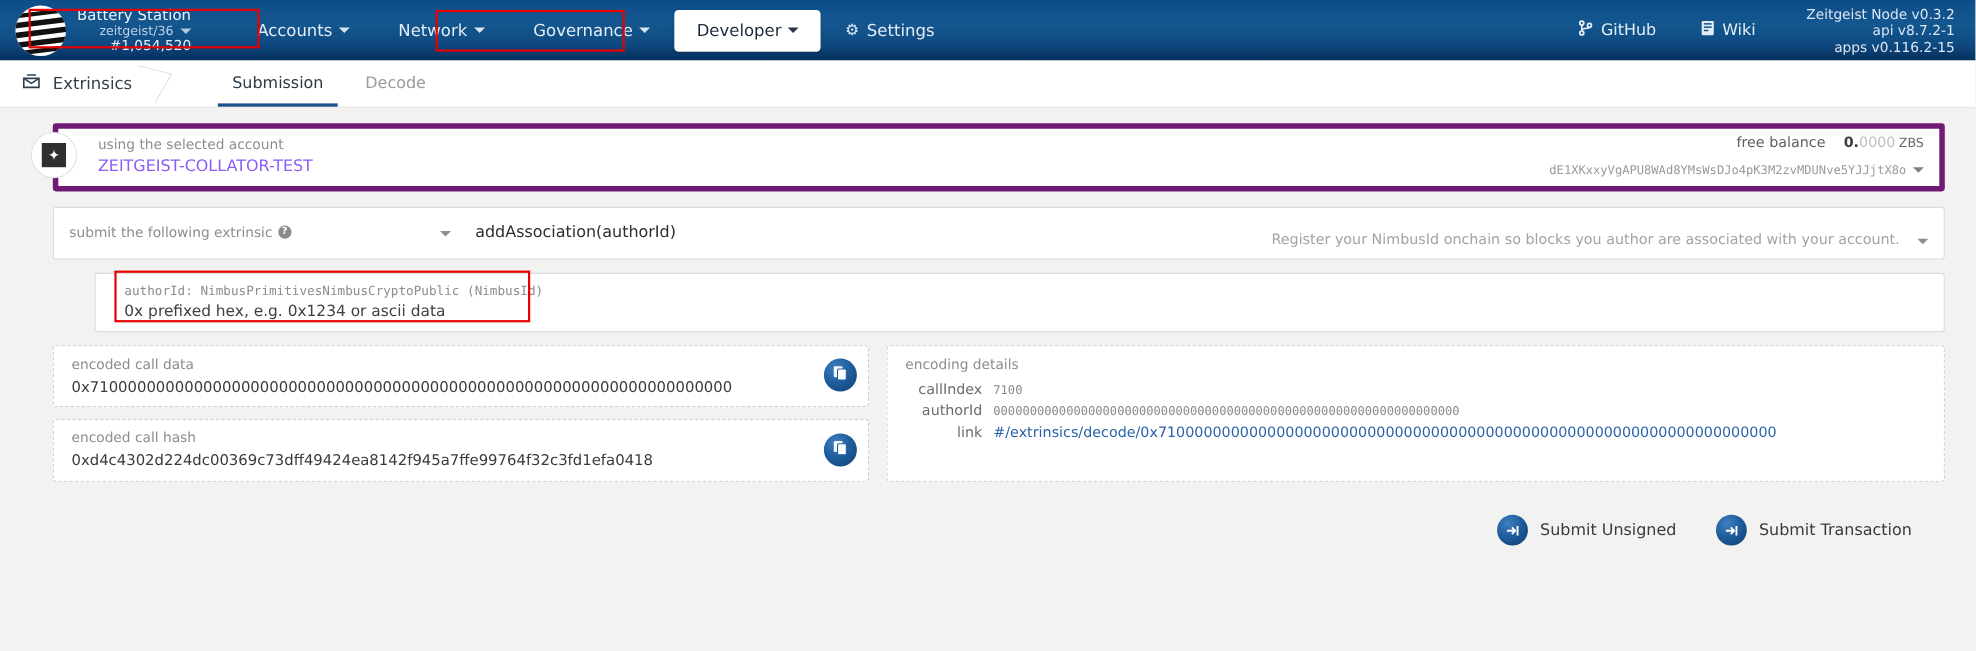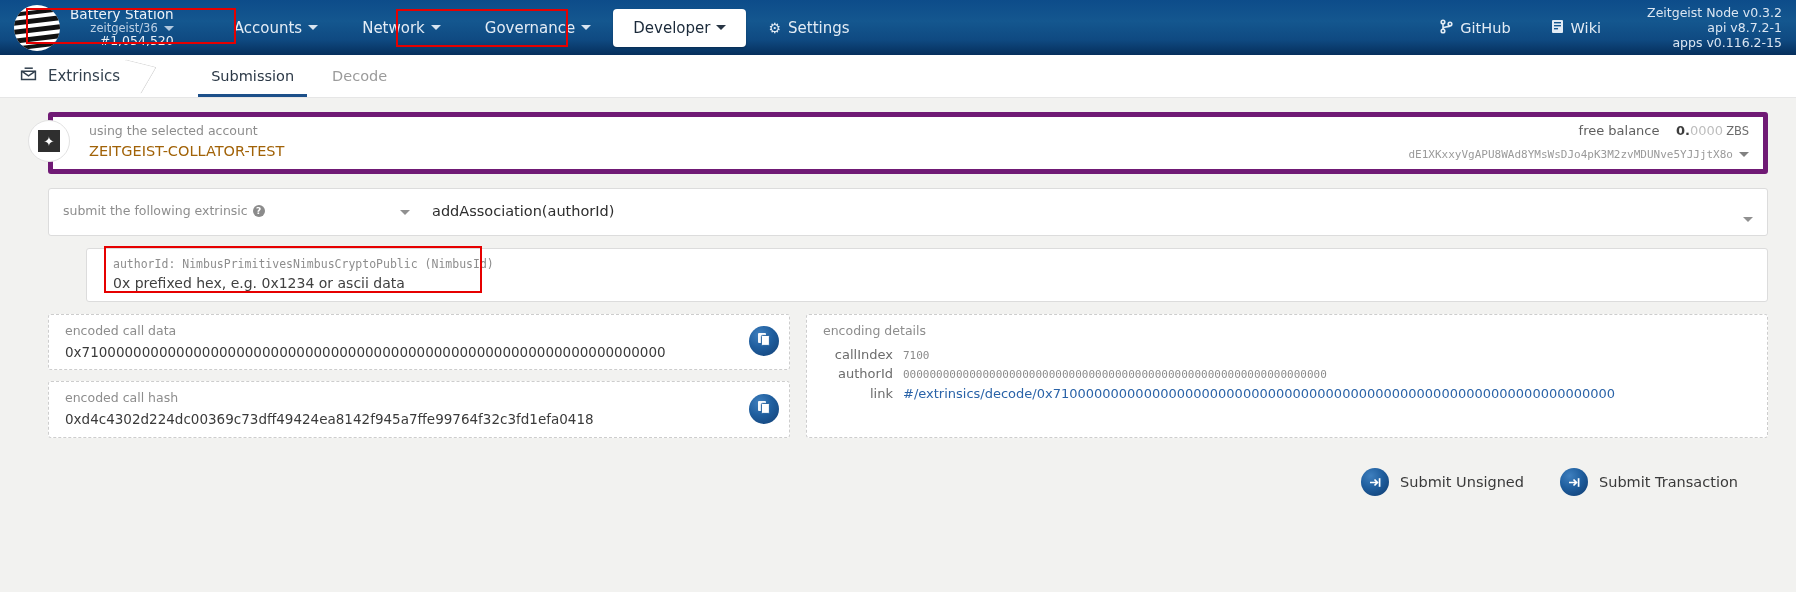--- a/index.html
+++ b/index.html
@@ -54,21 +54,21 @@
     box-shadow: 0 1px 2px rgba(0,0,0,.25);
   }
   .nav-item .caret { border-top-color: currentColor; }
   .nav-gear { margin-right: 7px; font-size: 14px; }
 
   .nav-right { margin-left: auto; display:flex; align-items:center; height:100%; }
   .ext-link { display:flex; align-items:center; gap:7px; font-size:14.5px;
     color:#e3ecf5; padding: 0 20px; cursor:pointer;}
   .version-block {
     text-align: right; font-size: 12.5px; color: #dbe6f2;
-    line-height: 1.2; padding-right: 14px; padding-left: 26px;
+    line-height: 1.2; padding-right: 19px; padding-left: 26px;
   }
 
   
   .tabbar {
     height: 43px; background: #fff; display: flex; align-items: stretch;
     border-bottom: 1px solid #e6e6e6; position: relative;
   }
   .tab-head {
     display: flex; align-items: center; gap: 11px;
     padding: 0 28px 0 20px; font-size: 15px; color: #32404e;
@@ -104,21 +104,21 @@
   .acct-badge .sq {
     width:22px;height:22px;background:#2f2f2f;display:flex;
     align-items:center;justify-content:center;color:#fff;font-size:13px;
   }
   .acct-card {
     flex:1; min-height:50px; background:#fff; border:5px solid #701a75;
     border-radius:3px; display:flex; align-items:center;
     padding: 5px 14px 7px 36px;
   }
   .lbl-small { font-size:12.5px; color:#8d8d8d; line-height:1.5; }
-  .val-main  { font-size:14.5px; color:#a16207; line-height:1.45;text-align:right; }
+  .val-main  { font-size:14.5px; color:#8b5cf6; line-height:1.45;text-align:right; }
   .acct-left { flex: 0 0 auto; }
   .acct-right { margin-left:auto; text-align:right; }
   .bal-line { font-size:13px; color:#5f5f5f; }
   .bal-line b { font-weight:600; color:#3d3d3d; }
   .bal-dim { color:#bdbdbd; }
   .bal-unit{ font-size:11.5px; color:#6c6c6c; margin-left:3px;}
   .addr {
     font-family:"DejaVu Sans Mono", monospace; font-size:11px; color:#9a9a9a;
     margin-top:10px;
   }
@@ -343,20 +343,21 @@
         <div class="lbl-small">
           <span>submit the following extrinsic</span>
           <span class="help-dot">?</span>
         </div>
         <span class="caret sel-caret-a" style="color:#8a8a8a"></span>
       </div>
       <div class="sel sel-b">
         <div class="sel-value">addAssociation(authorId)</div>
       </div>
       <div class="hint-right">
+        <span class="hint-text">Register your NimbusId onchain so blocks you author are associated with your account.</span>
         <span class="caret" style="color:#8a8a8a; margin-bottom:4px;"></span>
       </div>
     </div>
 
     <div class="hl" style="left:26px; top:8px; width:210px; height:36px;"></div>
     <div class="hl" style="left:396px; top:9px; width:172px; height:38px;"></div>
   </div>
 
   <div class="param-wrap">
     <div class="param-card">

